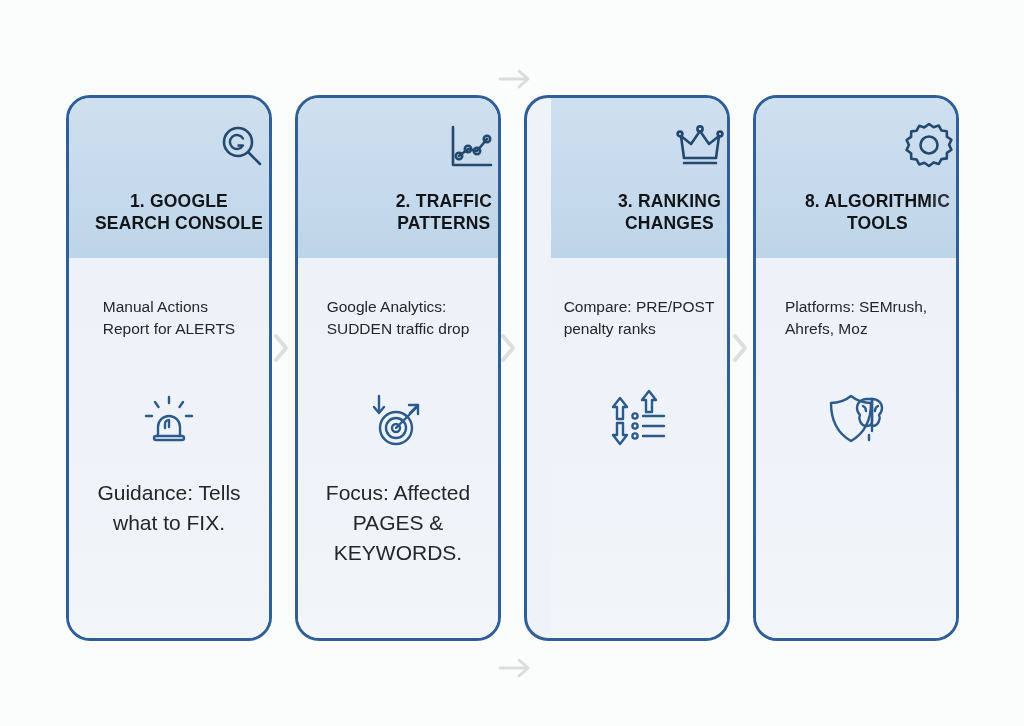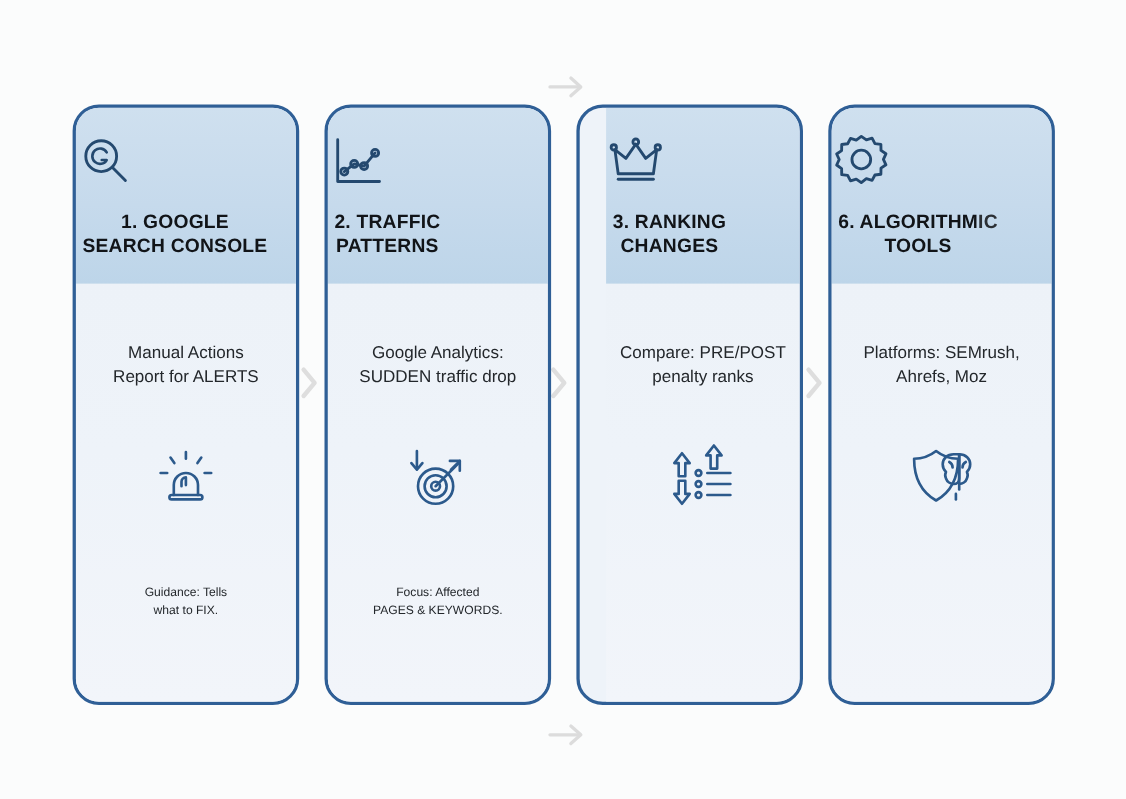--- a/index.html
+++ b/index.html
@@ -34,48 +34,48 @@
     display:flex;flex-direction:column;align-items:center;
   }
   .card-1{left:66px;}
   .card-2{left:295px;}
   .card-3{left:524px;padding-left:24px;}
   .card-4{left:753px;}
 
   .card-head{
     width:100%;
     background:linear-gradient(180deg,#cfe0ef 0%,#c6daec 55%,#bdd5e9 100%);
-    display:flex;flex-direction:column;align-items:flex-start;
+    display:flex;flex-direction:column;align-items:flex-end;
     padding-top:22px;padding-bottom:14px;box-sizing:border-box;
     flex:0 0 auto;height:160px;
   }
   .icon-top{width:54px;height:54px;color:#24496f;margin-bottom:16px;}
   .icon-top svg{width:100%;height:100%;display:block;}
   .card-title{
     font-size:17.5px;font-weight:bold;color:#111418;
     line-height:1.26;text-align:center;letter-spacing:.2px;
     padding:0 6px;white-space:pre-line;
   }
   .title-light{font-weight:bold;color:#2b2f34;}
 
   .card-body{
     width:100%;flex:1 1 auto;
     background:linear-gradient(180deg,#edf2f8 0%,#eef3f9 40%,#f2f5fa 100%);
     display:flex;flex-direction:column;align-items:center;
     padding:0 10px;box-sizing:border-box;
   }
   .body-top{
-    font-size:15.5px;color:#23272b;line-height:1.42;text-align:center;
-    margin-top:52px;white-space:pre-line;
+    font-size:15.5px;color:#23272b;line-height:1.42;
+    margin-top:38px;white-space:pre-line;
   }
   .icon-mid{width:66px;height:66px;color:#2c5a8c;margin-top:48px;}
   .icon-mid svg{width:100%;height:100%;display:block;}
   .body-bot{
-    font-size:11px;color:#23272b;line-height:1.42;text-align:center;
-    margin-top:64px;white-space:pre-line;
+    font-size:21px;color:#23272b;line-height:1.42;text-align:center;
+    margin-top:24px;white-space:pre-line;
   }
 </style>
 </head>
 <body>
 
 <div class="stage">
 
   <div class="stray-arrow stray-top">
     <svg viewBox="0 0 40 26" fill="none" stroke="currentColor" stroke-width="3" stroke-linecap="round" stroke-linejoin="round">
       <path d="M4 13 H31"></path>
@@ -208,21 +208,21 @@
     </div>
 
     <div class="card card-4">
       <div class="card-head">
         <span class="icon-top">
           <svg viewBox="0 0 54 54" fill="none" stroke="currentColor" stroke-width="2.6" stroke-linecap="round" stroke-linejoin="round">
             <path d="M27 4 l4.6 3.2 5.2-1.6 2.6 4.9 5.4 .7 .1 5.5 4.5 3.1-2.3 5 2.3 5-4.5 3.1-.1 5.5-5.4 .7-2.6 4.9-5.2-1.6L27 46l-4.6-3.2-5.2 1.6-2.6-4.9-5.4-.7-.1-5.5L4.6 30l2.3-5-2.3-5 4.5-3.1 .1-5.5 5.4-.7 2.6-4.9 5.2 1.6z"></path>
             <circle cx="27" cy="25" r="8.5"></circle>
           </svg>
         </span>
-        <div class="card-title"><span>6. ALGORITHM</span><span class="title-light">IC</span><br><span>TOOLS</span></div>
+        <div class="card-title"><span>8. ALGORITHM</span><span class="title-light">IC</span><br><span>TOOLS</span></div>
       </div>
       <div class="card-body">
         <div class="body-top">Platforms: SEMrush,
 Ahrefs, Moz</div>
         <span class="icon-mid">
           <svg viewBox="0 0 66 66" fill="none" stroke="currentColor" stroke-width="2.4" stroke-linecap="round" stroke-linejoin="round">
             <path d="M8 15 C16 15 23 12 28 8 C33 12 40 15 48 15 C48 32 42 45 28 53 C14 45 8 32 8 15 Z"></path>
             <path d="M44 11 c-6 0-10 4-10 9 c0 3 1 5 3 7 c-1 2-1 4 0 6 c1 3 4 5 7 5 c3 0 5-2 5-5 V11 Z"></path>
             <path d="M49 11 c6 0 10 4 10 9 c0 3-1 5-3 7 c1 2 1 4 0 6 c-1 3-4 5-7 5"></path>
             <path d="M49 11 V43"></path>

